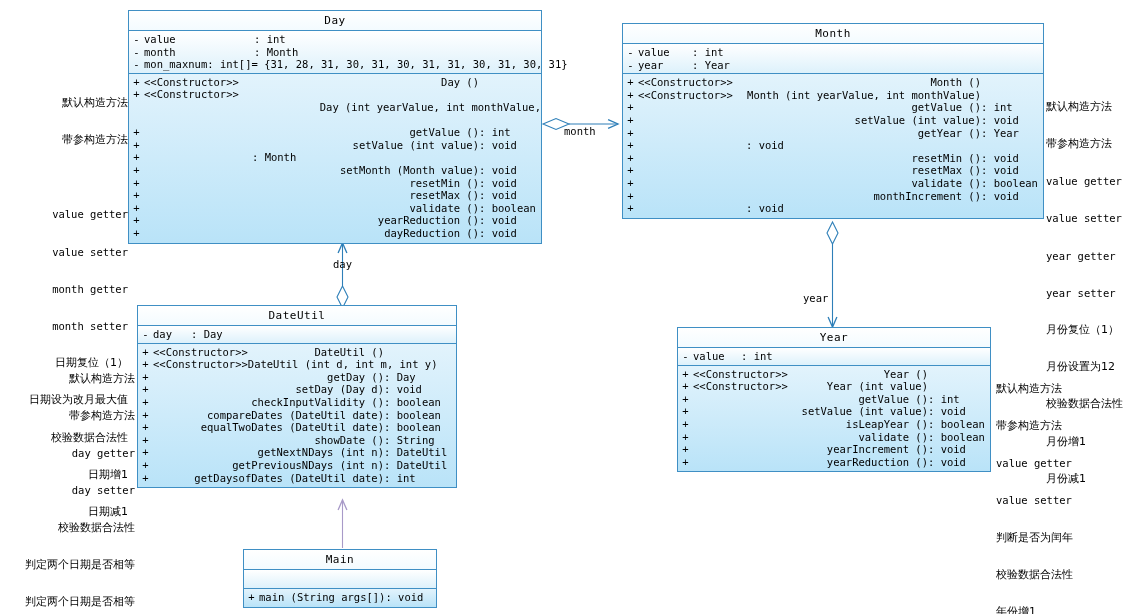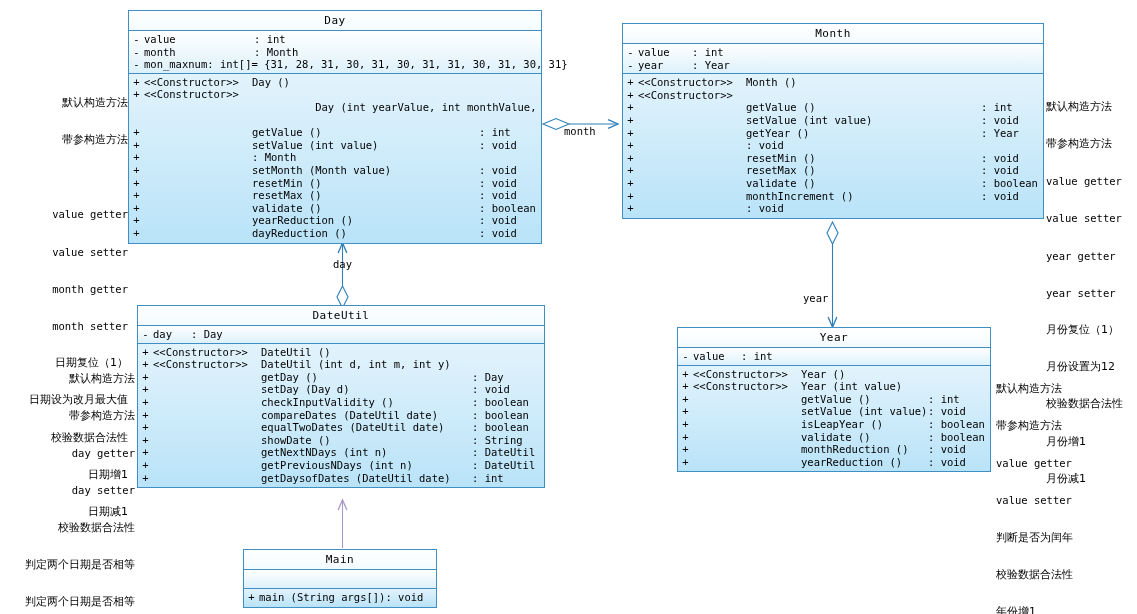--- a/index.html
+++ b/index.html
@@ -35,21 +35,21 @@
     background:linear-gradient(to bottom,#e2f3fc 0%,#b9e3f8 100%);
     padding:2px 0 3px 0;
   }
   .row{
     display:flex;
     font-size:10.5px;
     line-height:12.6px;
     white-space:pre;
   }
   .vis{width:15px;text-align:center;flex:0 0 15px;}
-  .sig{flex:1 1 auto;}
+  .sig{flex:1 1 auto;text-align:right;}
   .ret{flex:0 0 auto;text-align:left;}
   .cont{display:block;white-space:pre;font-size:10.5px;line-height:12.6px;}
 
   
   .notes{position:absolute;font-size:10.5px;line-height:12.4px;white-space:pre;}
   .notes.right-al{text-align:right;}
   .notes.left-al{text-align:left;}
   .notes div{height:12.4px;}
   .cjk{font-family:"DejaVu Sans","Liberation Sans",sans-serif;font-size:11px;}
 
@@ -225,20 +225,21 @@
     <div class="ops">
       <div class="row">
         <span class="vis">+</span>
         <span style="width:108px;display:inline-block;white-space:pre">&lt;&lt;Constructor&gt;&gt;</span>
         <span class="sig">Month ()</span>
         <span class="ret" style="width:62px"></span>
       </div>
       <div class="row">
         <span class="vis">+</span>
         <span style="width:108px;display:inline-block;white-space:pre">&lt;&lt;Constructor&gt;&gt;</span>
+        <span class="sig">Month (int yearValue, int monthValue)</span>
         <span class="ret" style="width:62px"></span>
       </div>
       <div class="row">
         <span class="vis">+</span>
         <span style="width:108px;display:inline-block"></span>
         <span class="sig">getValue ()</span>
         <span class="ret" style="width:62px">: int</span>
       </div>
       <div class="row">
         <span class="vis">+</span>
@@ -296,21 +297,21 @@
     <div>value setter</div>
     <div>year getter</div>
     <div>year setter</div>
     <div class="cjk">月份复位（1）</div>
     <div class="cjk">月份设置为12</div>
     <div class="cjk">校验数据合法性</div>
     <div class="cjk">月份增1</div>
     <div class="cjk">月份减1</div>
   </div>
 
-  <div class="uml" id="cls-dateutil" style="left:137px;top:305px;width:408px;">
+  <div class="uml" id="cls-dateutil" style="left:137px;top:305px;width:320px;">
     <div class="hdr">DateUtil</div>
     <div class="attrs">
       <div class="row">
         <span class="vis">-</span>
         <span style="width:38px;display:inline-block;white-space:pre">day</span>
         <span style="white-space:pre">: </span>
         <span>Day</span>
       </div>
     </div>
     <div class="ops">
@@ -440,21 +441,21 @@
       </div>
       <div class="row">
         <span class="vis">+</span>
         <span style="width:108px;display:inline-block"></span>
         <span class="sig">validate ()</span>
         <span class="ret" style="width:62px">: boolean</span>
       </div>
       <div class="row">
         <span class="vis">+</span>
         <span style="width:108px;display:inline-block"></span>
-        <span class="sig">monthReduction ()</span>
+        <span class="sig">yearIncrement ()</span>
         <span class="ret" style="width:62px">: void</span>
       </div>
       <div class="row">
         <span class="vis">+</span>
         <span style="width:108px;display:inline-block"></span>
         <span class="sig">yearReduction ()</span>
         <span class="ret" style="width:62px">: void</span>
       </div>
     </div>
   </div>

